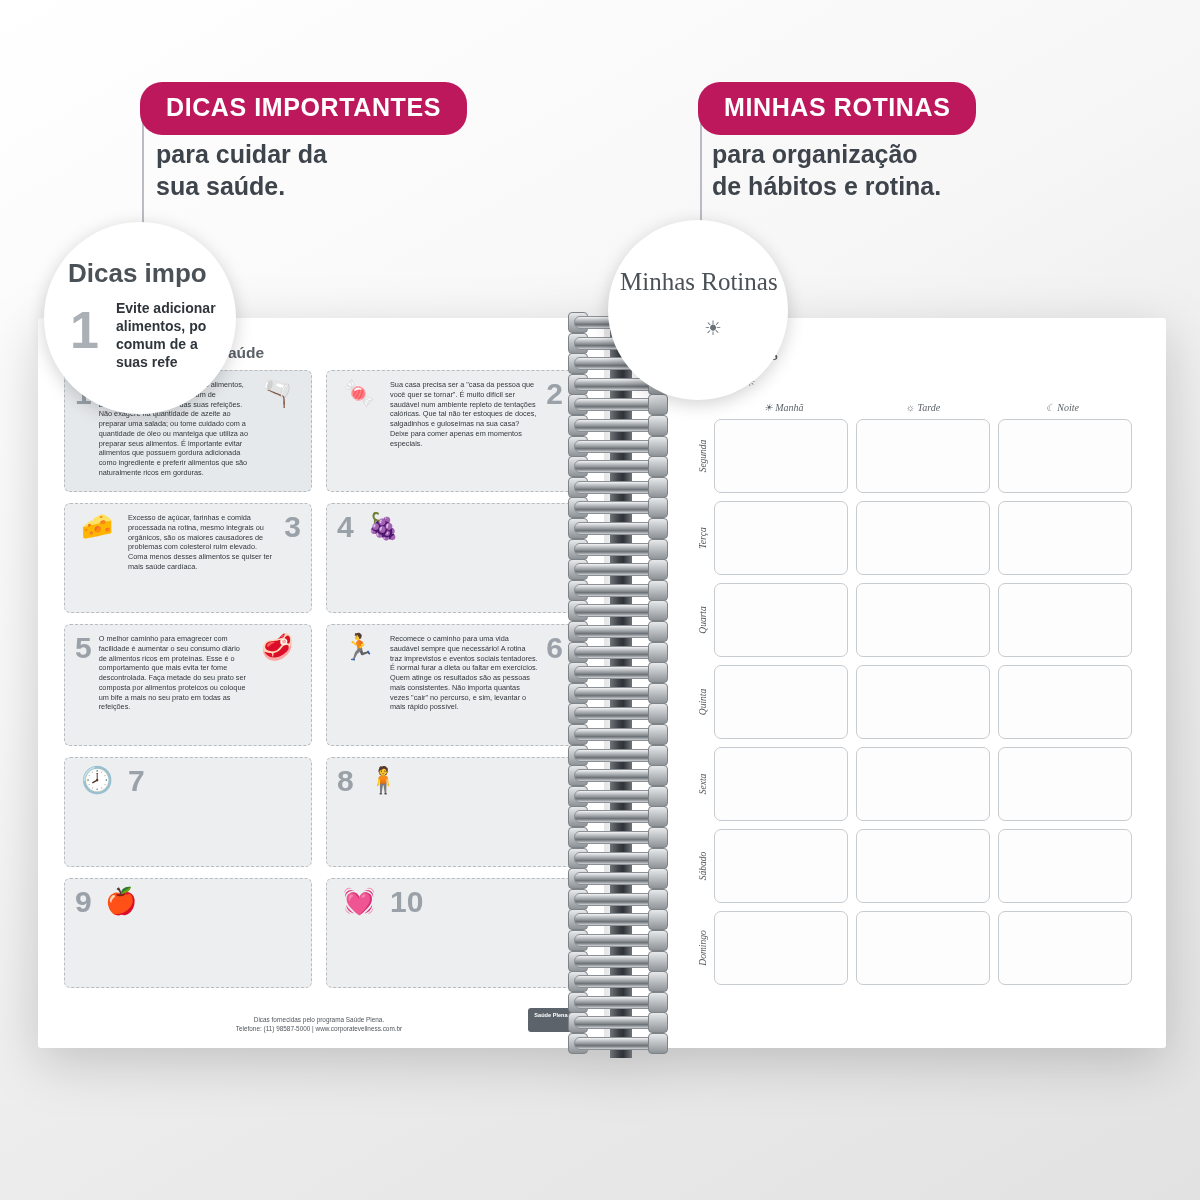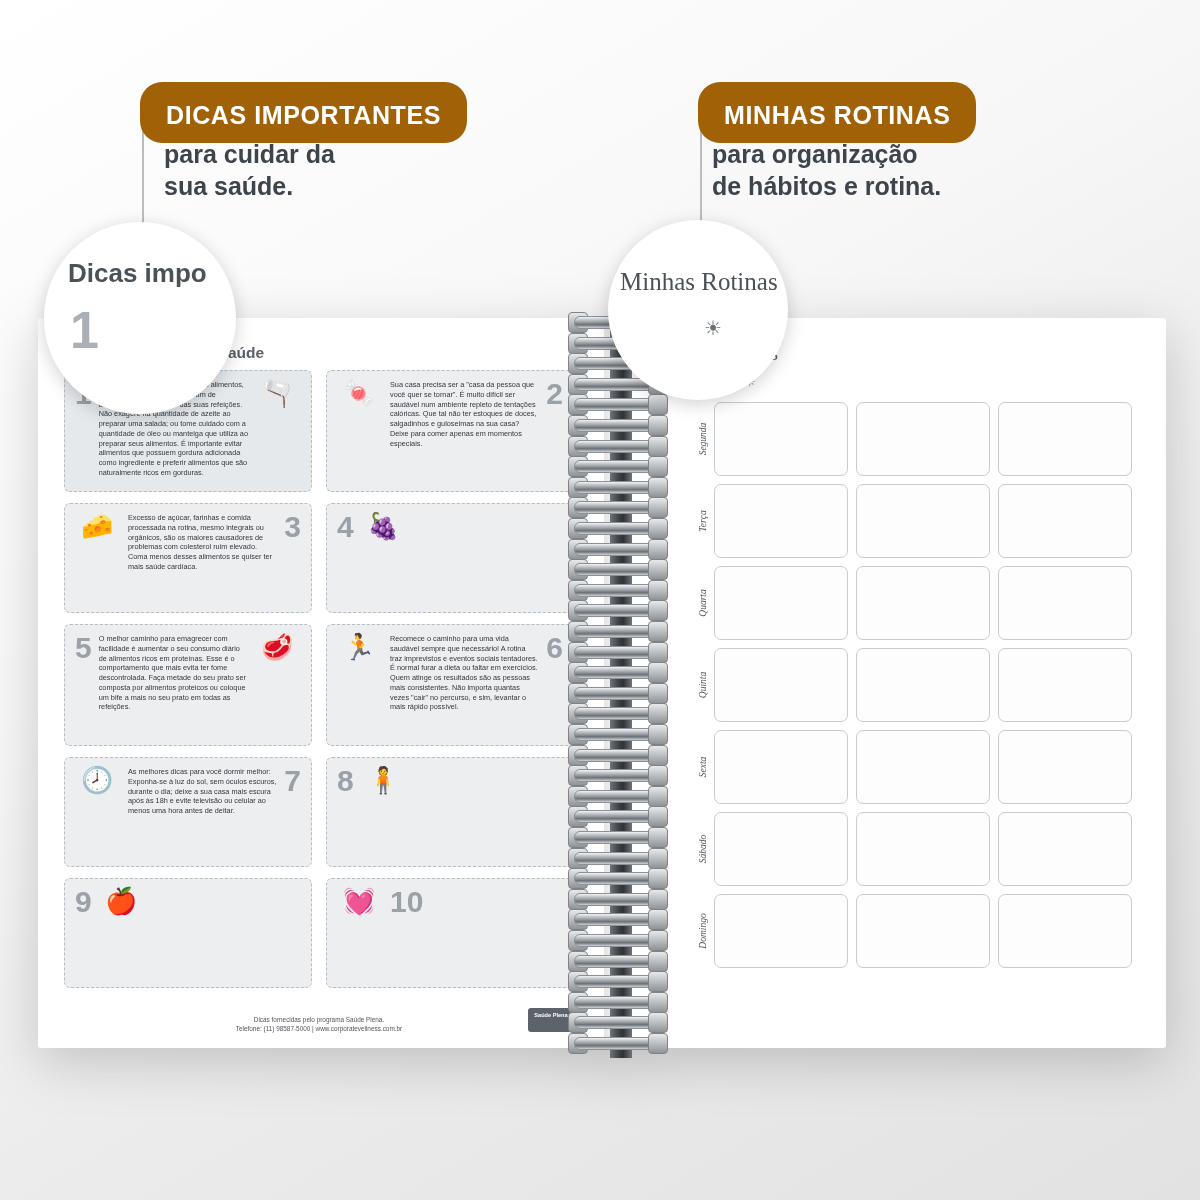--- a/index.html
+++ b/index.html
@@ -4,23 +4,23 @@
 <style>
   html,body{margin:0;padding:0;}
   body{
     width:1200px;height:1200px;overflow:hidden;
     font-family:"Liberation Sans",sans-serif;
     background:linear-gradient(150deg,#ffffff 0%,#f7f7f7 38%,#ececec 62%,#e2e2e2 100%);
     position:relative;
   }
   
   .pill{
-    position:absolute;background:#a16207;color:#fff;border-radius:22px;
+    position:absolute;background:#be185d;color:#fff;border-radius:22px;
     font-size:25px;font-weight:bold;letter-spacing:.6px;
-    padding:19px 26px 13px;white-space:nowrap;
+    padding:11px 26px 13px;white-space:nowrap;
   }
   .sub{
     position:absolute;color:#3e444b;font-size:25px;font-weight:bold;
     line-height:1.28;white-space:pre-line;
   }
   .leader{position:absolute;width:2px;background:#b9bdc2;}
   .leaderdot{position:absolute;width:9px;height:9px;border-radius:50%;background:#9aa0a6;}
   .magnifier{
     position:absolute;border-radius:50%;background:#fff;
     box-shadow:0 4px 18px rgba(0,0,0,.18);overflow:hidden;
@@ -167,21 +167,20 @@
             <div class="tiptext">Recomece o caminho para uma vida saudável sempre que necessário! A rotina traz imprevistos e eventos sociais tentadores. É normal furar a dieta ou faltar em exercícios. Quem atinge os resultados são as pessoas mais consistentes. Não importa quantas vezes "cair" no percurso, e sim, levantar o mais rápido possível.</div>
             <div class="tipnum">6</div>
           </div>
         </div>
       </div>
 
       <div class="row">
         <div class="col">
           <div class="tip ta-r" style="height:110px;">
             <div class="ico">🕗</div>
-            <div class="tiptext">As melhores dicas para você dormir melhor: Exponha-se à luz do sol, sem óculos escuros, durante o dia; deixe a sua casa mais escura após às 18h e evite televisão ou celular ao menos uma hora antes de deitar.</div>
             <div class="tipnum">7</div>
           </div>
         </div>
         <div class="col">
           <div class="tip ta-l" style="height:110px;">
             <div class="tipnum">8</div>
             <div class="ico">🧍</div>
           </div>
         </div>
       </div>
@@ -209,20 +208,25 @@
 Plena</div>
     </div>
   </div>
 
   <div class="page" id="rightpage">
     <div class="pagefold" style="left:0;"></div>
     <div class="rp-title">Minhas Rotinas</div>
     <div class="sunline">☀</div>
 
     <div class="rp-grid">
+      <div class="hdr">
+        <div>☀ Manhã</div>
+        <div>☼ Tarde</div>
+        <div>☾ Noite</div>
+      </div>
 
       <div class="drow">
         <div class="daylabel">
             <span>Segunda</span>
           </div>
         <div class="cells">
           <div class="cell"></div>
           <div class="cell"></div>
           <div class="cell"></div>
         </div>
@@ -478,26 +482,27 @@
 </div>
 
 <div class="leader" style="left:142px;top:112px;height:150px;"></div>
 <div class="leaderdot" style="left:138px;top:247px;"></div>
 <div class="leader" style="left:700px;top:112px;height:138px;"></div>
 <div class="leaderdot" style="left:696px;top:243px;"></div>
 
 <div class="magnifier" id="magleft" style="left:44px;top:222px;width:192px;height:192px;">
   <div class="mag-title" style="left:24px;top:36px;font-size:26px;">Dicas impo</div>
   <div style="position:absolute;left:26px;top:78px;font-size:52px;color:#aab0b6;font-weight:bold;">1</div>
+  <div style="position:absolute;left:72px;top:78px;width:112px;font-size:14px;font-weight:bold;color:#2f353b;line-height:1.28;">Evite adicionar<br>alimentos, po<br>comum de a<br>suas refe</div>
 </div>
 
 <div class="magnifier" id="magright" style="left:608px;top:220px;width:180px;height:180px;">
   <div class="mag-title" style="left:12px;top:48px;font-size:25px;font-family:'Liberation Serif',serif;font-weight:normal;">Minhas Rotinas</div>
   <div style="position:absolute;left:96px;top:96px;font-size:20px;color:#6b7178;">☀</div>
 </div>
 
 <div class="pill" style="left:140px;top:82px;">DICAS IMPORTANTES</div>
-<div class="sub" style="left:164px;top:138px;">para cuidar da
+<div class="sub" style="left:156px;top:138px;">para cuidar da
 sua saúde.</div>
 
 <div class="pill" style="left:698px;top:82px;">MINHAS ROTINAS</div>
 <div class="sub" style="left:712px;top:138px;">para organização
 de hábitos e rotina.</div>
 
 </body></html>

